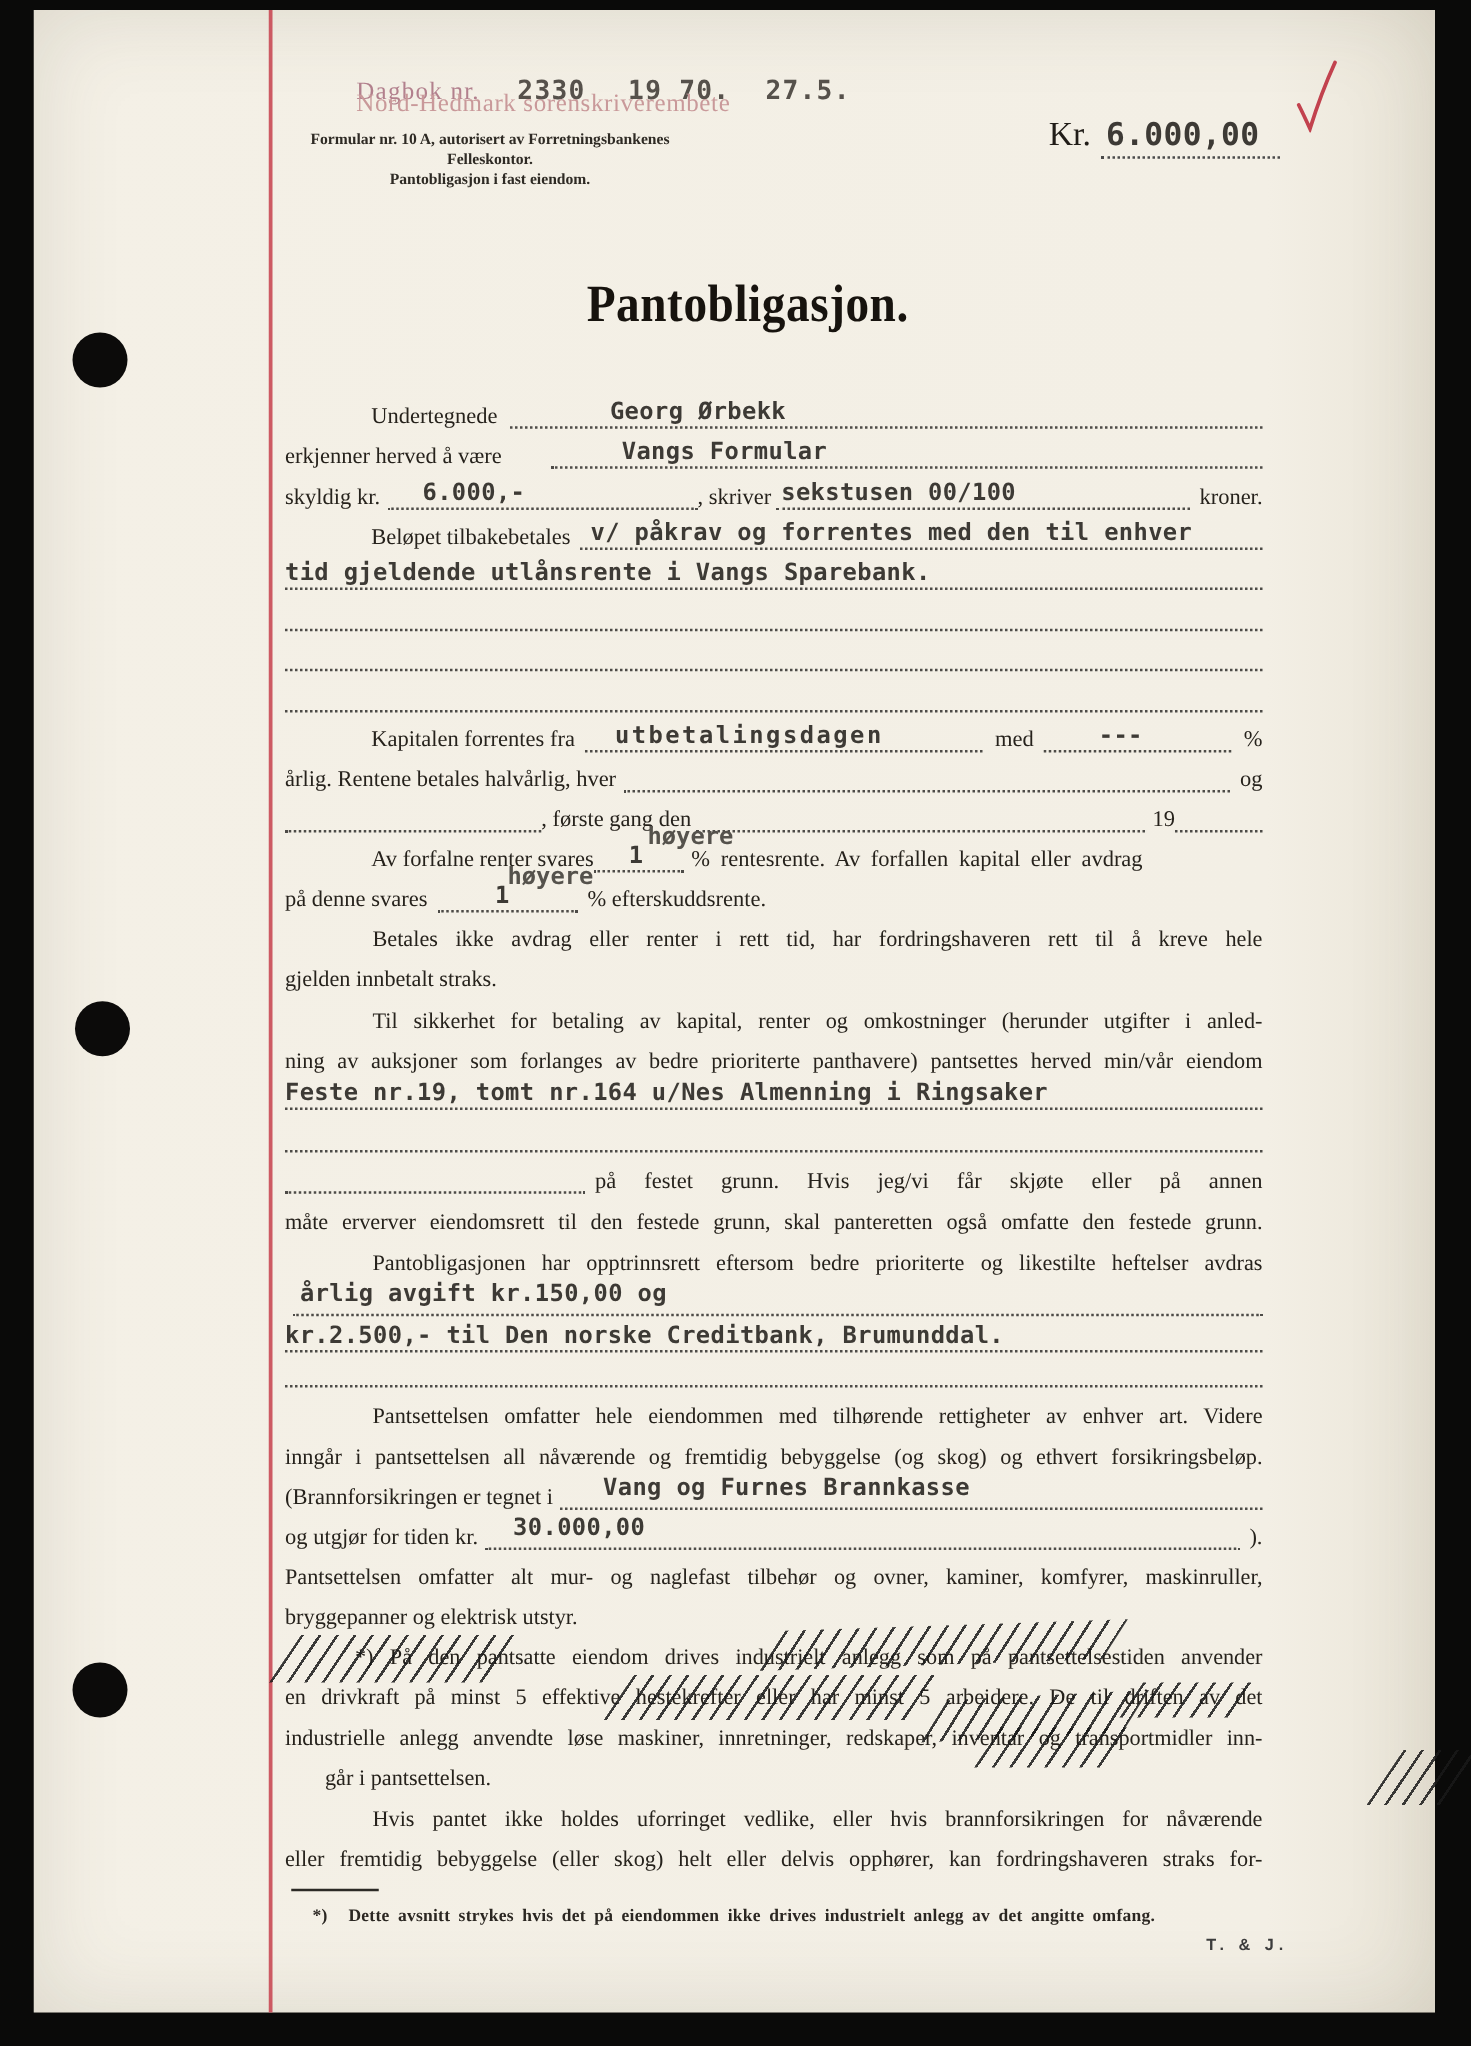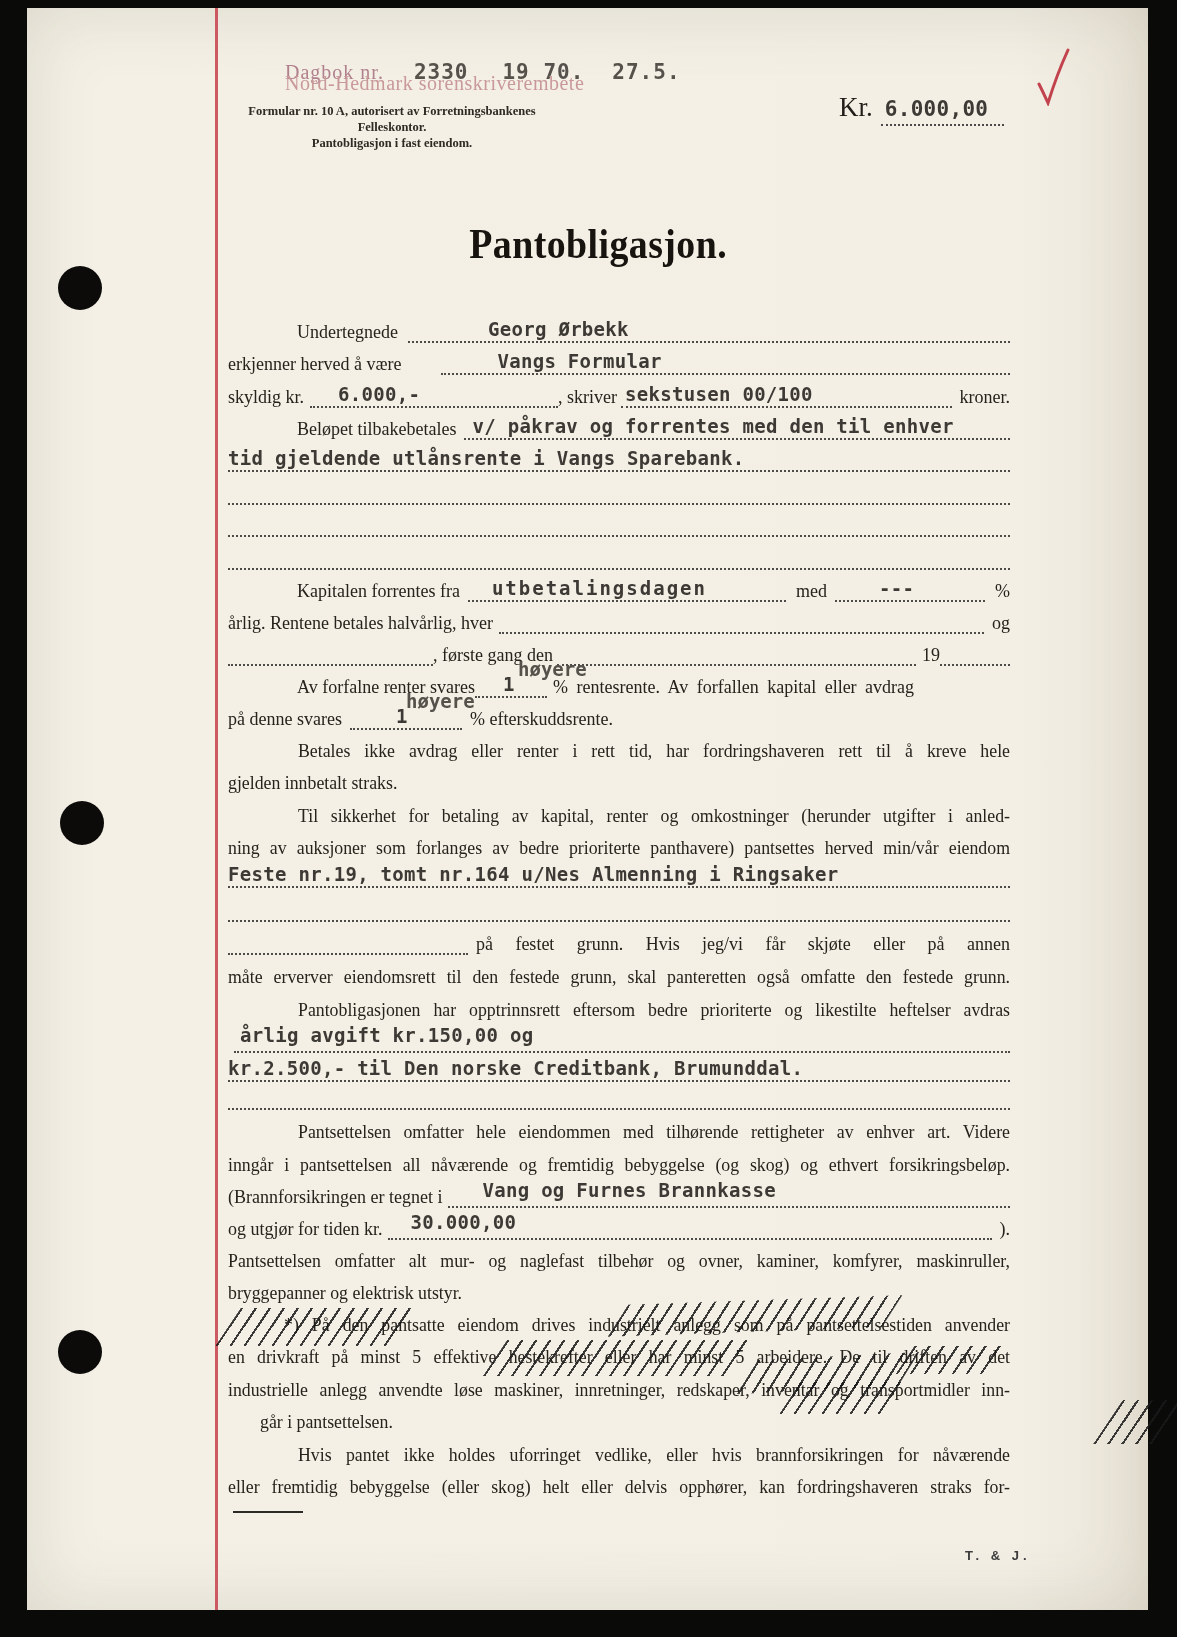--- a/index.html
+++ b/index.html
@@ -71,21 +71,21 @@
     </div>
     <div class="office-stamp">Nord-Hedmark sorenskriverembete</div>
     <div class="formular">
       <div>Formular nr. 10 A, autorisert av Forretningsbankenes Felleskontor.</div>
       <div>Pantobligasjon i fast eiendom.</div>
     </div>
 
     <div class="amount">
       <span class="kr">Kr.</span>
       <span class="val-wrap">
-        <span class="typed" style="font-size:21px;">6.000,00</span>
+        <span class="typed" style="font-size:25px;">6.000,00</span>
       </span>
     </div>
     <div class="check">
       <svg width="36" height="60" viewBox="0 0 36 60">
         <path d="M4 38 Q8 46 13 57 Q 22 28 33 4" fill="none" stroke="#c2424e" stroke-width="3" stroke-linecap="round"></path>
       </svg>
     </div>
 
     <div class="doc-title">
       <span>Pantobligasjon.</span>
@@ -249,19 +249,23 @@
 
     <div class="slash" style="left:201px;top:1300px;width:172px;height:38px;"></div>
     <div class="slash" style="left:594px;top:1292px;width:268px;height:32px;transform:skewX(-34deg) rotate(-2deg);"></div>
     <div class="slash" style="left:468px;top:1332px;width:250px;height:36px;"></div>
     <div class="slash" style="left:723px;top:1348px;width:156px;height:34px;transform:skewX(-34deg) rotate(-3deg);"></div>
     <div class="slash" style="left:763px;top:1374px;width:104px;height:32px;"></div>
     <div class="slash" style="left:878px;top:1338px;width:96px;height:28px;"></div>
     <div class="slash" style="left:1081px;top:1392px;width:62px;height:44px;"></div>
 
     <div class="fnrule"></div>
+    <div class="fnote">
+      <span>*)</span>
+      <span style="margin-left:10px;">Dette avsnitt strykes hvis det på eiendommen ikke drives industrielt anlegg av det angitte omfang.</span>
+    </div>
     <div class="tj">T. &amp; J.</div>
   </div>
 
   <div class="hole" style="left:58px;top:266px;"></div>
   <div class="hole" style="left:60px;top:801px;"></div>
   <div class="hole" style="left:58px;top:1330px;"></div>
 </div>
 
 </body></html>

